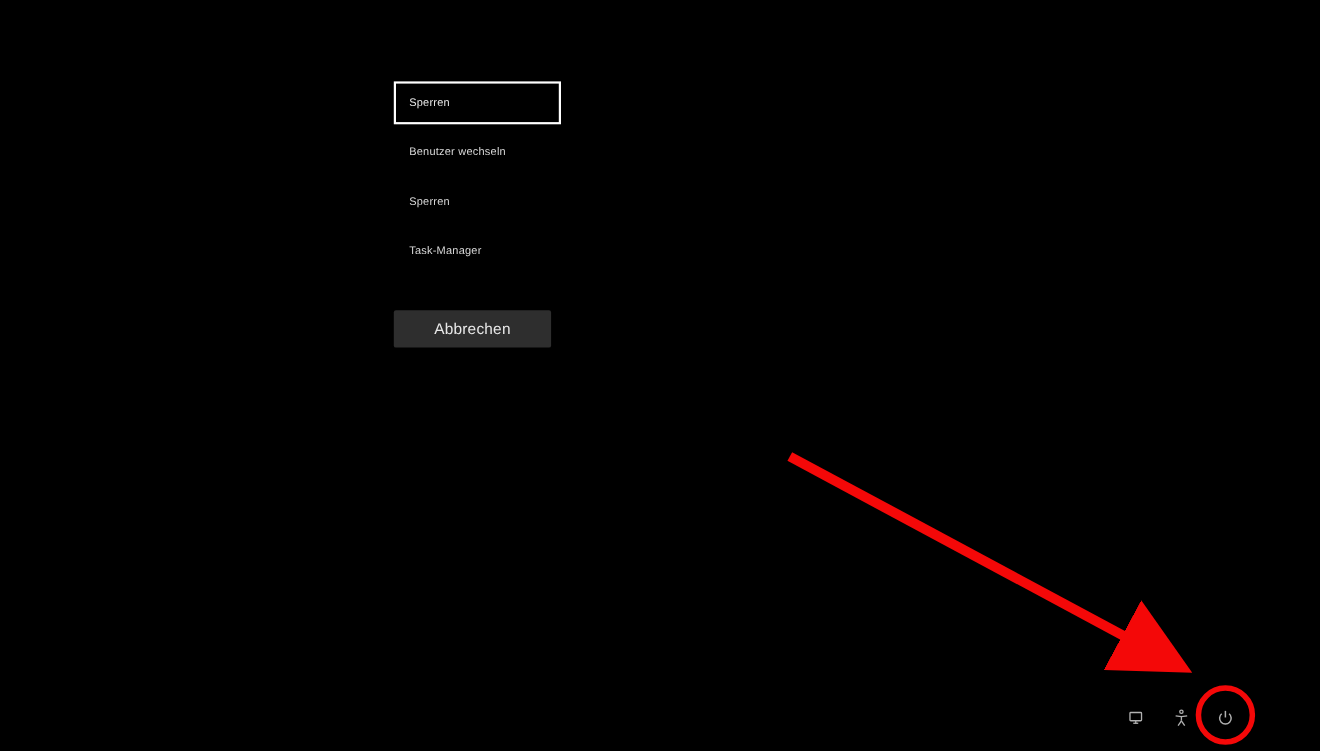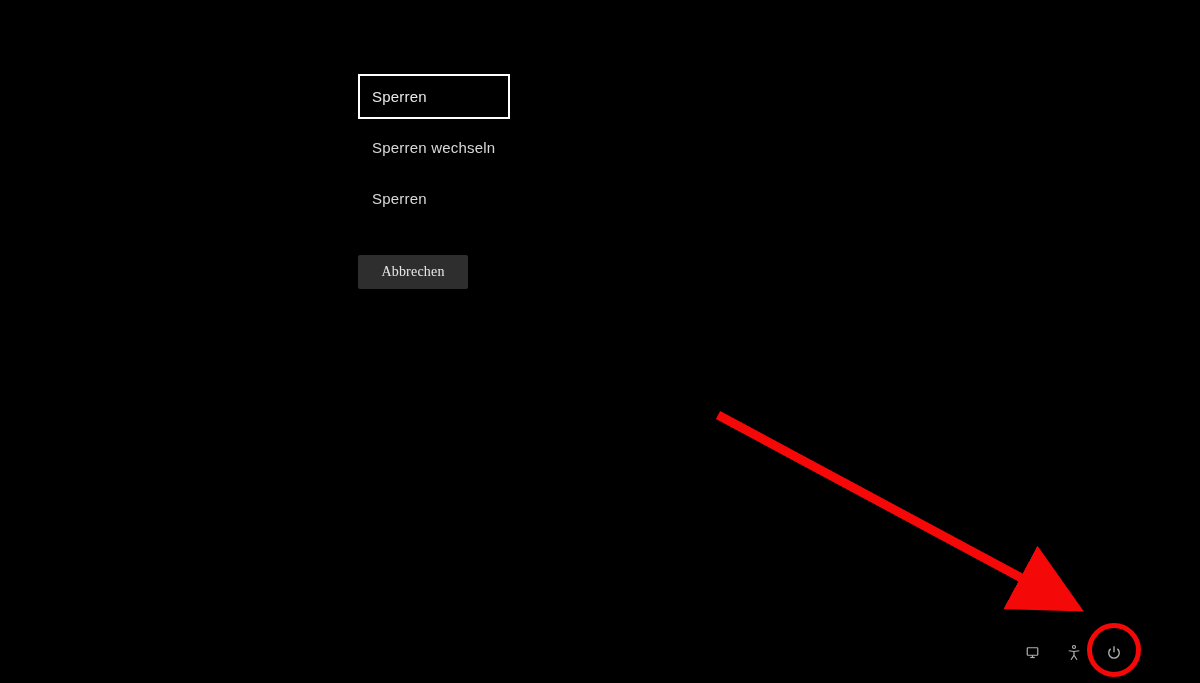--- a/index.html
+++ b/index.html
@@ -17,45 +17,45 @@
       overflow: hidden;
     }
     .menu-container {
       position: absolute;
       left: 358px;
       top: 74px;
       display: flex;
       flex-direction: column;
     }
     .menu-item {
-      font-size: 15px;
+      font-size: 10px;
       font-weight: 400;
       color: #d8d8d8;
       padding: 14px 14px;
       cursor: pointer;
       min-width: 152px;
       letter-spacing: 0.2px;
     }
     .menu-item.selected {
       border: 2px solid #ffffff;
       color: #e8e8e8;
       padding: 12px 12px;
     }
     .menu-item:not(.selected) {
       margin-top: 6px;
     }
     .cancel-button {
       margin-top: 34px;
-      width: 110px;
+      width: 143px;
       height: 34px;
       background: #2e2e2e;
       color: #e8e8e8;
       border: none;
       font-size: 14px;
-      font-family: Liberation Serif, serif;
+      font-family: Liberation Sans, sans-serif;
       cursor: pointer;
       border-radius: 2px;
       display: flex;
       align-items: center;
       justify-content: center;
       letter-spacing: 0.2px;
     }
     .bottom-icons {
       position: absolute;
       right: 76px;
@@ -91,24 +91,27 @@
     }
   </style>
 </head>
 <body>
 
 <div class="menu-container">
   <div class="menu-item selected">
     <span>Sperren</span>
   </div>
   <div class="menu-item">
-    <span>Sperren wechseln</span>
+    <span>Benutzer wechseln</span>
   </div>
   <div class="menu-item">
     <span>Sperren</span>
+  </div>
+  <div class="menu-item">
+    <span>Task-Manager</span>
   </div>
   <button class="cancel-button">
     <span>Abbrechen</span>
   </button>
 </div>
 
 <div class="bottom-icons">
   <div class="icon-button">
     <svg viewBox="0 0 24 24" fill="none" stroke="#d0d0d0" stroke-width="1.6">
       <rect x="3" y="5" width="14" height="10" rx="1"></rect>

